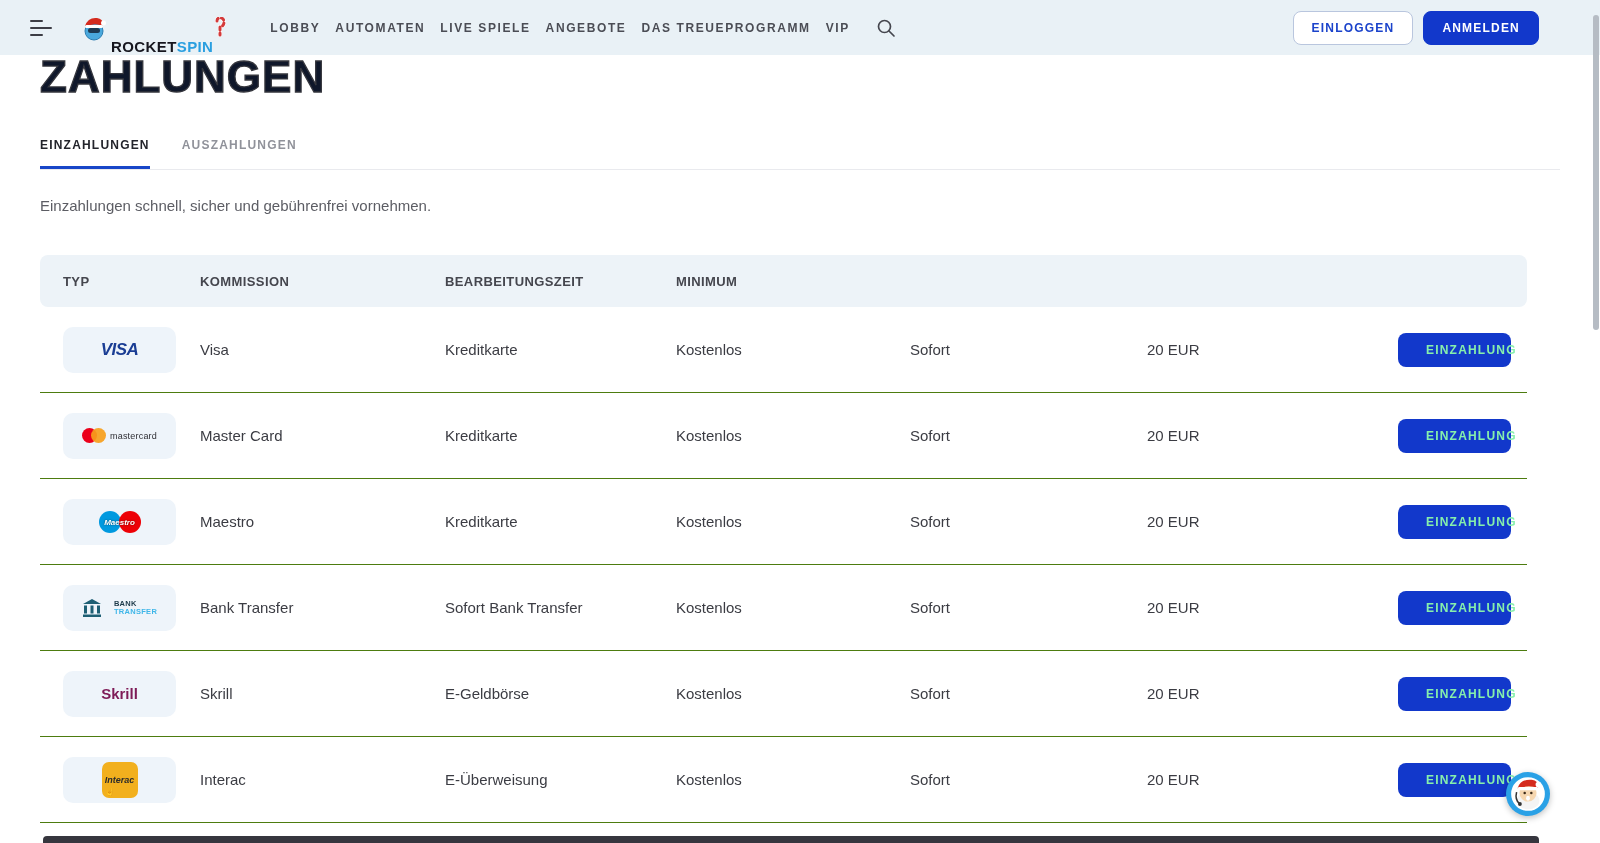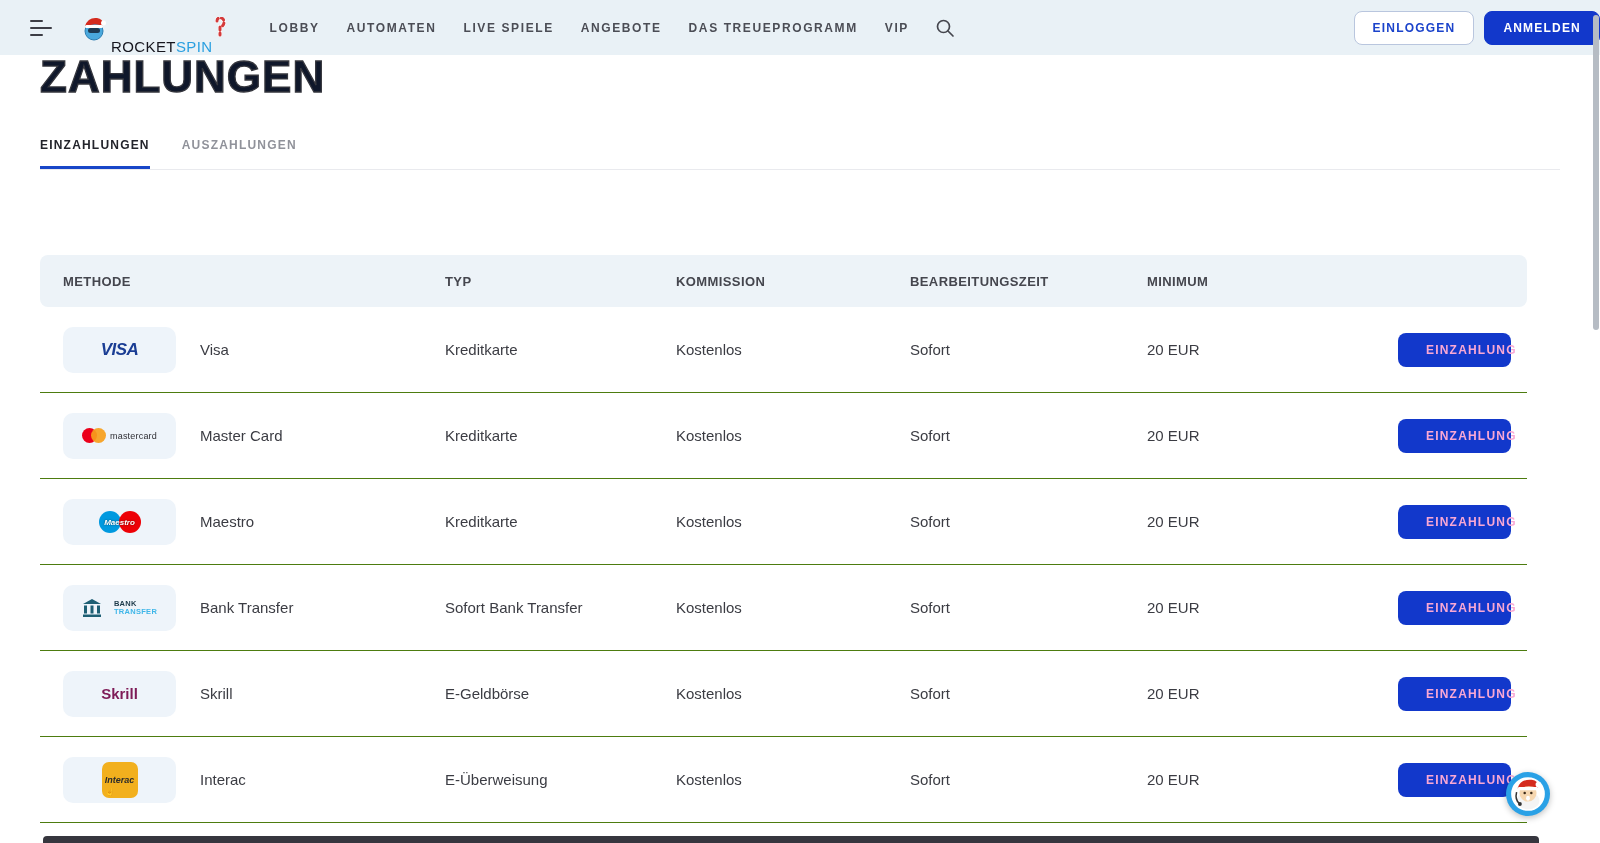--- a/index.html
+++ b/index.html
@@ -12,30 +12,30 @@
            background:#e9f1f6; display:flex; align-items:center; }
   .burger{ margin-left:30px; width:22px; height:16px; display:flex; flex-direction:column;
            justify-content:space-between; cursor:pointer; }
   .burger span{ display:block; height:2px; background:#3c3d45; border-radius:1px; }
   .burger span:nth-child(1){ width:13px; }
   .burger span:nth-child(2){ width:22px; }
   .burger span:nth-child(3){ width:13px; }
 
   .logo{ display:flex; align-items:center; margin-left:28px; cursor:pointer; }
   .logo svg{ display:block; }
-  .logo-text{ font-size:15px; font-weight:normal; letter-spacing:.4px; margin-left:3px;margin-top:38px; }
+  .logo-text{ font-size:15px; font-weight:bold; letter-spacing:.4px; margin-left:3px;margin-top:38px; }
   .logo-text .lt1{ color:#16161e; }
   .logo-text .lt2{ color:#2a9fe0; }
 
-  .nav{ display:flex; align-items:center; margin-left:44px; gap:27px; }
+  .nav{ display:flex; align-items:center; margin-left:44px; gap:15px; }
   .nav-item{ font-size:12px; font-weight:bold; letter-spacing:1.6px; color:#4b4d55;
              cursor:pointer; white-space:nowrap; }
   .search-btn{ margin-left:26px; cursor:pointer; display:flex; align-items:center; }
 
-  .auth{ margin-left:auto; display:flex; gap:10px;padding-left:46px; }
+  .auth{ margin-left:auto; margin-right:61px; display:flex; gap:10px;padding-left:46px; }
   .btn{ height:34px; border-radius:8px; display:flex; align-items:center; justify-content:center;
         font-size:12px; font-weight:bold; letter-spacing:1.2px; cursor:pointer; padding:0 18px; }
   .btn-outline{ background:#ffffff; border:1px solid #b9c6de; color:#1b43cb; min-width:106px; }
   .btn-solid{ background:#1238cb; border:1px solid #1238cb; color:#ffffff; min-width:106px; }
 
   
   .page-title{ position:absolute; left:40px; top:52px; font-size:44px; font-weight:900;
                color:#0f172a; letter-spacing:1px; -webkit-text-stroke:1.3px #35363d; }
 
   .tabs{ position:absolute; left:40px; top:138px; width:1520px; display:flex; gap:32px;
@@ -54,21 +54,21 @@
   .thead{ height:52px; background:#edf3f8; border-radius:8px; }
   .thead .th{ font-size:13px; font-weight:bold; letter-spacing:.4px; color:#45464e; }
   .th-method{ grid-column:1 / 3; }
 
   .trow{ height:86px; border-bottom:1px solid #4d7c0f; }
   .cell{ font-size:15px; color:#3b3c43; }
   .tile{ width:113px; height:46px; background:#eef4fa; border-radius:10px;
          display:flex; align-items:center; justify-content:center; }
 
   .row-btn{ width:113px; height:34px; border:none; border-radius:8px; background:#1238cb;
-            color:#f9a8d4; font-family:"Liberation Sans",sans-serif; font-size:12px; font-weight:bold;
+            color:#86efac; font-family:"Liberation Sans",sans-serif; font-size:12px; font-weight:bold;
             letter-spacing:1.2px; cursor:pointer;padding-left:28px; }
 
   
   .visa-txt{ font-size:17px; font-weight:bold; font-style:italic; color:#1a3d94; letter-spacing:-.5px; }
   .mc{ display:flex; align-items:center; }
   .mc-c{ width:15px; height:15px; border-radius:50%; }
   .mc-red{ background:#eb001b; }
   .mc-org{ background:#f79e1b; margin-left:-6px; opacity:.92; }
   .mc-txt{ font-size:9px; color:#2f2f35; margin-left:4px; letter-spacing:.2px; }
   .maestro{ position:relative; width:42px; height:24px; }
@@ -147,25 +147,25 @@
     </div>
   </header>
 
   <h1 class="page-title">ZAHLUNGEN</h1>
 
   <div class="tabs">
     <span class="tab active">EINZAHLUNGEN</span>
     <span class="tab inactive">AUSZAHLUNGEN</span>
   </div>
 
+  <p class="page-desc">Einzahlungen schnell, sicher und gebührenfrei vornehmen.</p>
 
   <section class="ptable">
 
     <div class="tgrid thead">
-      <span class="th th-method">METHODE</span>
       <span class="th">TYP</span>
       <span class="th">KOMMISSION</span>
       <span class="th">BEARBEITUNGSZEIT</span>
       <span class="th">MINIMUM</span>
       <span></span>
     </div>
 
     <div class="tgrid trow">
       <div class="tile">
         <span class="visa-txt">VISA</span>

